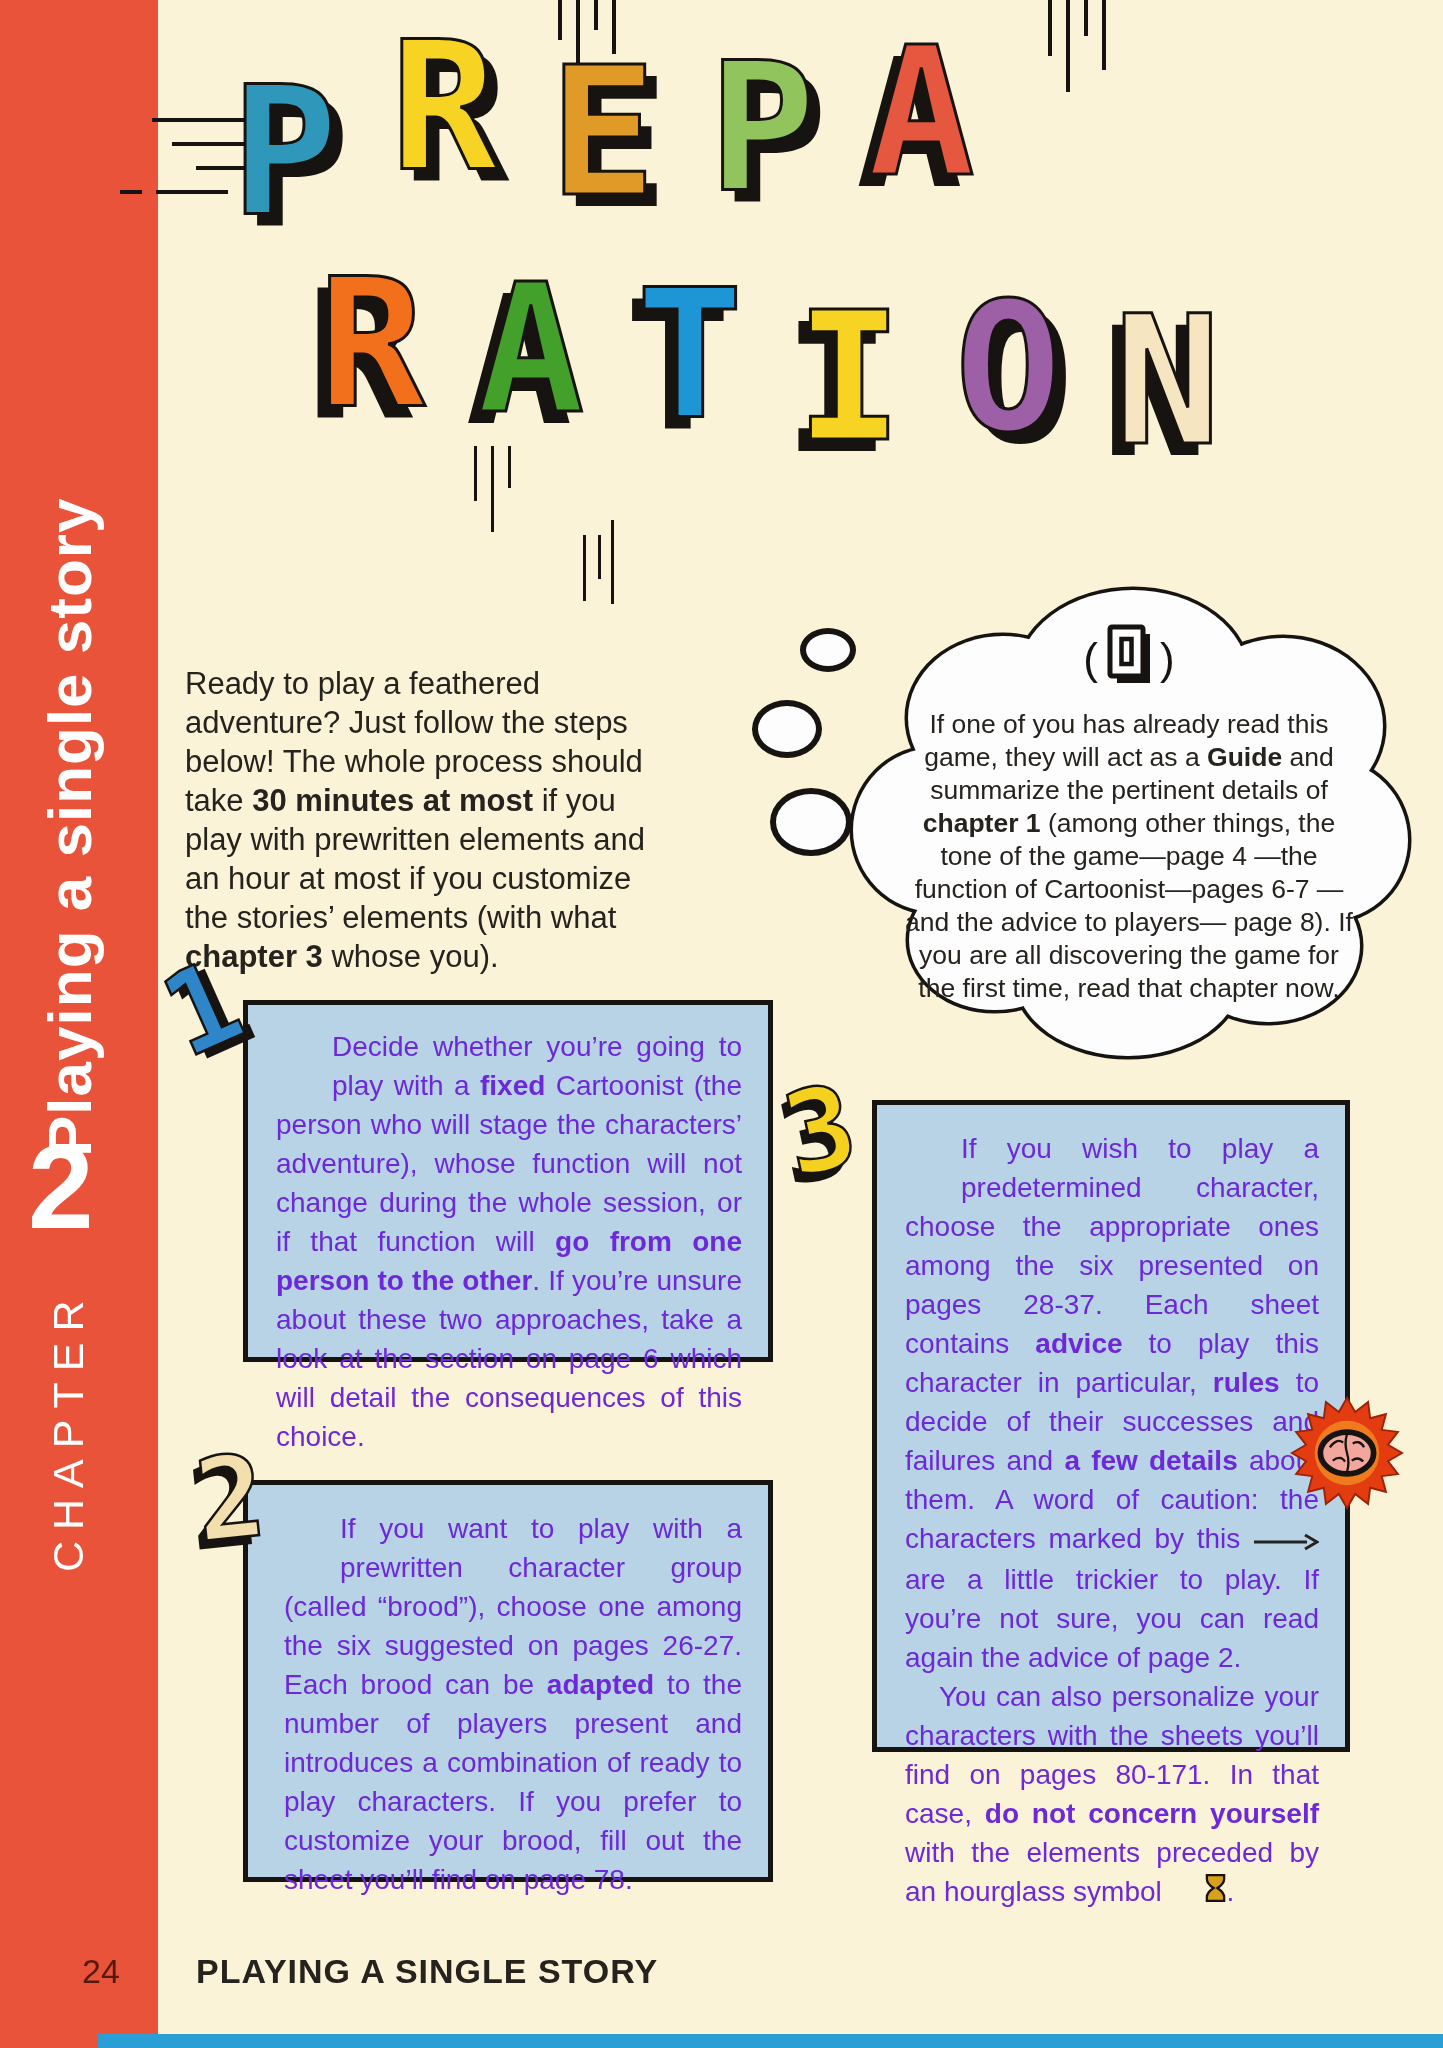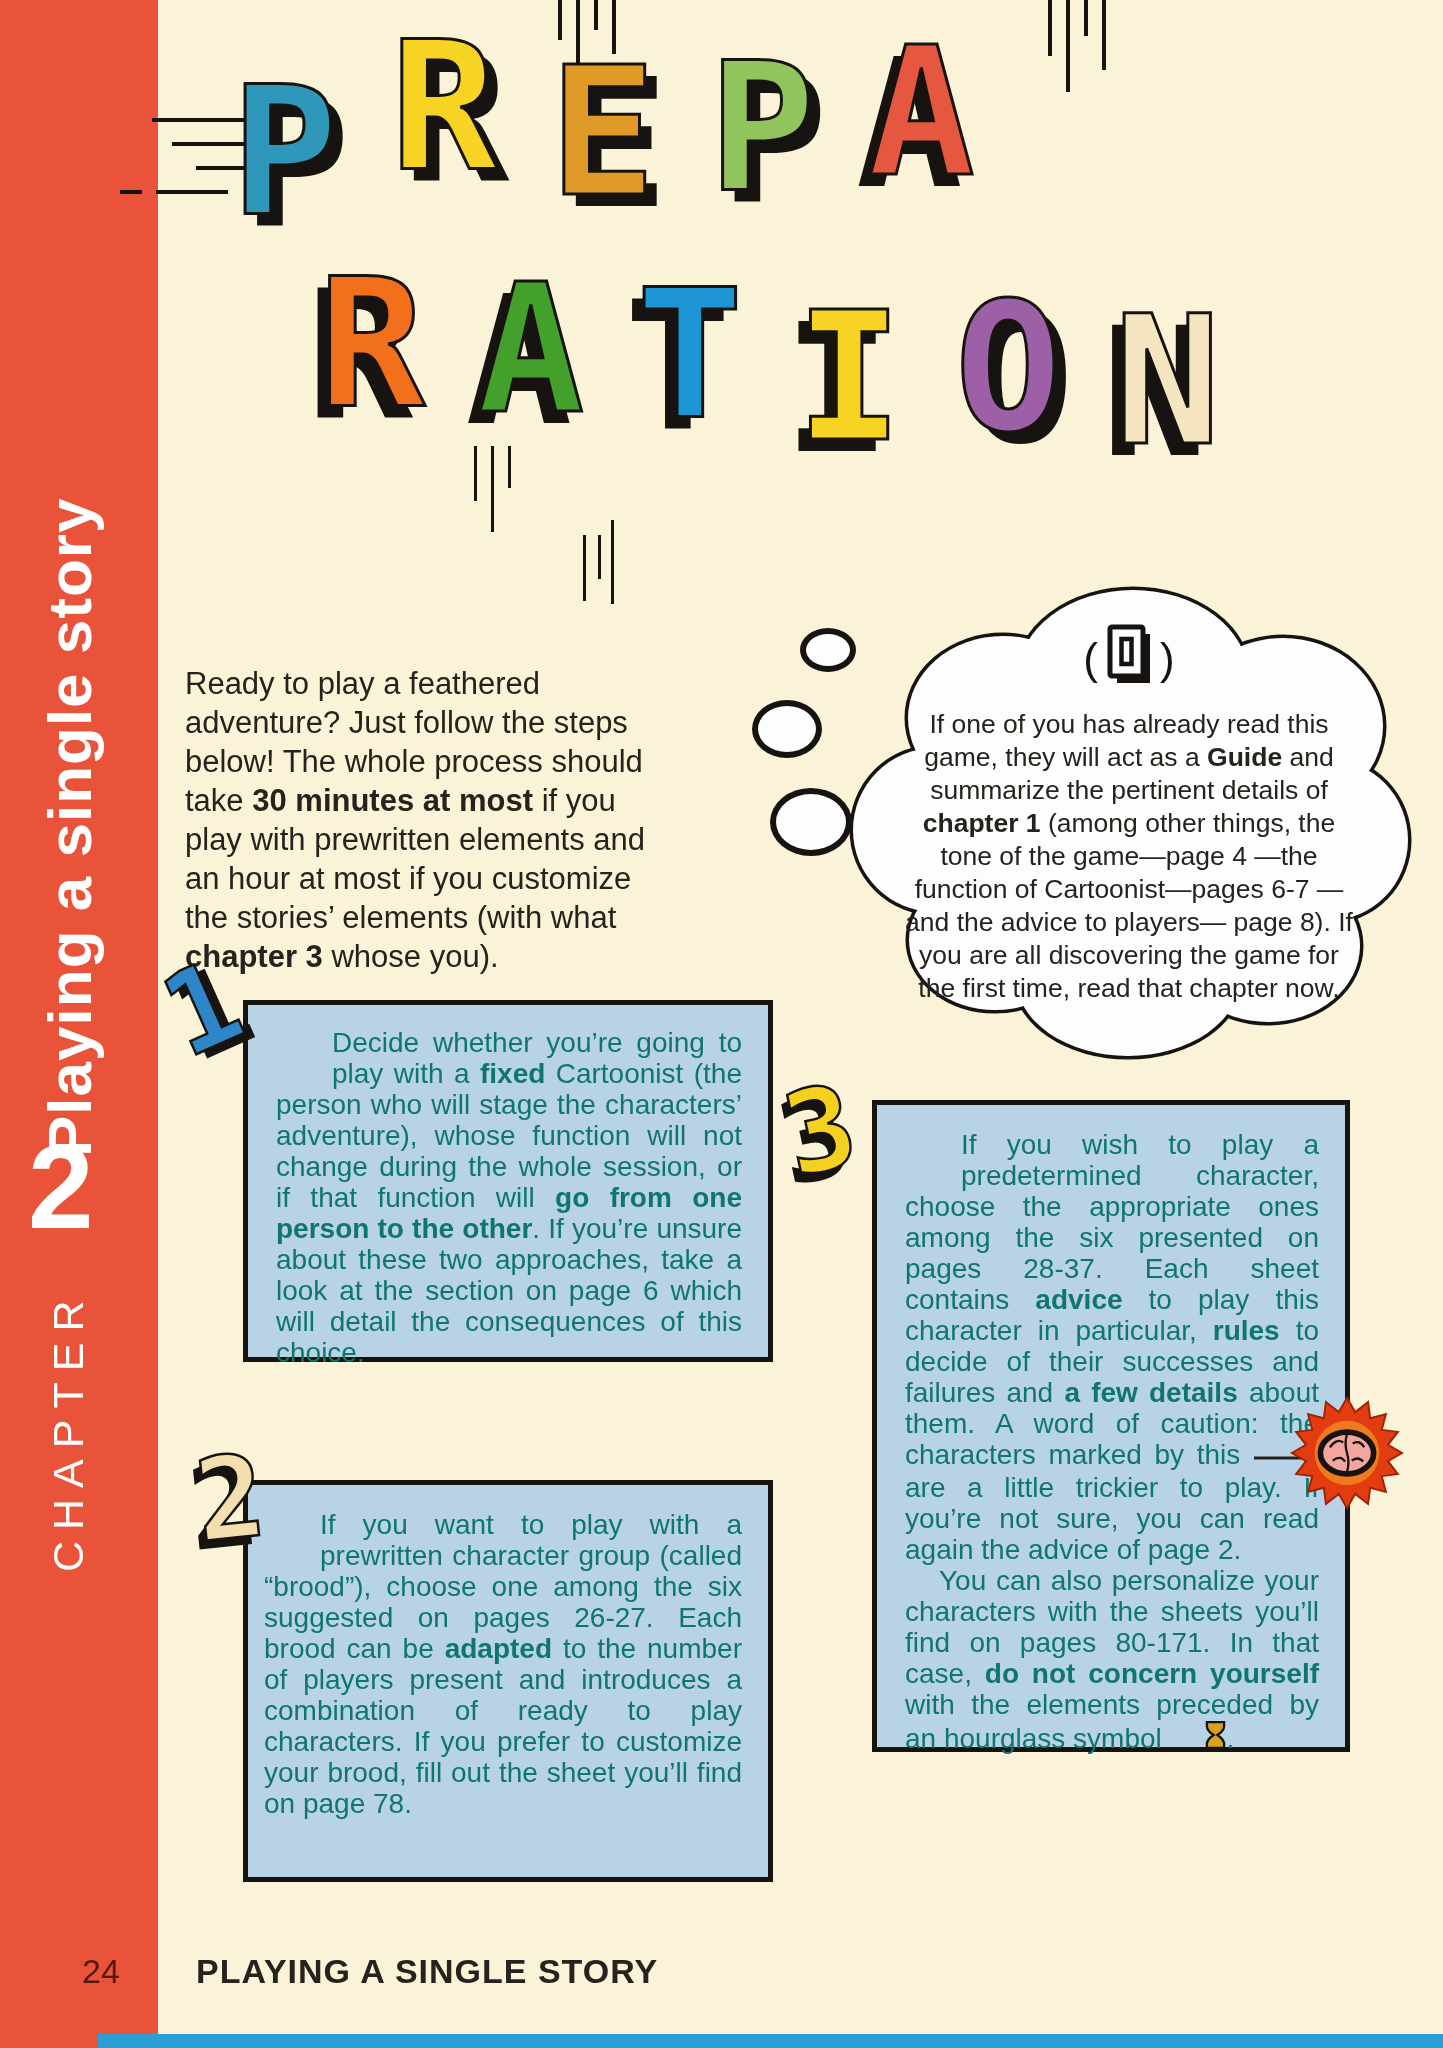--- a/index.html
+++ b/index.html
@@ -46,25 +46,25 @@
   }
   #cloud-icon-line{display:flex;align-items:center;justify-content:center;gap:6px;margin-bottom:14px;}
   .paren{font-size:44px;font-weight:500;color:#161310;line-height:1;}
   .dot{position:absolute;background:#fdfdfd;border:6px solid #161310;border-radius:50%;}
   #dot-small{left:800px;top:628px;width:44px;height:32px;}
   #dot-mid{left:752px;top:700px;width:58px;height:46px;}
   #dot-big{left:770px;top:788px;width:70px;height:56px;}
   
   .step-box{
     position:absolute;background:#b8d3e6;border:5px solid #161310;
-    font-size:28px;line-height:31px;text-align:justify;color:#0f766e;
+    font-size:28px;line-height:39px;text-align:justify;color:#6d28d9;
     box-sizing:border-box;
   }
   #box1{left:243px;top:1000px;width:530px;height:362px;padding:22px 26px 0 28px;}
-  #box2{left:243px;top:1480px;width:530px;height:402px;padding:24px 26px 0 16px;}
+  #box2{left:243px;top:1480px;width:530px;height:402px;padding:24px 26px 0 36px;}
   #box3{left:872px;top:1100px;width:478px;height:652px;padding:24px 26px 0 28px;}
   .num-spacer{float:left;width:56px;height:62px;}
   .step-box p{margin:0;}
   .step-box p + p{text-indent:34px;}
   .bseg{font-weight:700;margin-top:48px;}
   .step-num{
     position:absolute;font-family:"DejaVu Sans Mono", monospace;font-weight:700;
     font-size:114px;line-height:1;-webkit-text-stroke:2.5px #161310;z-index:5;
   }
   #num1{left:168px;top:952px;color:#2e86c8;transform:rotate(-24deg);text-shadow:8px 8px 0 #161310;}

